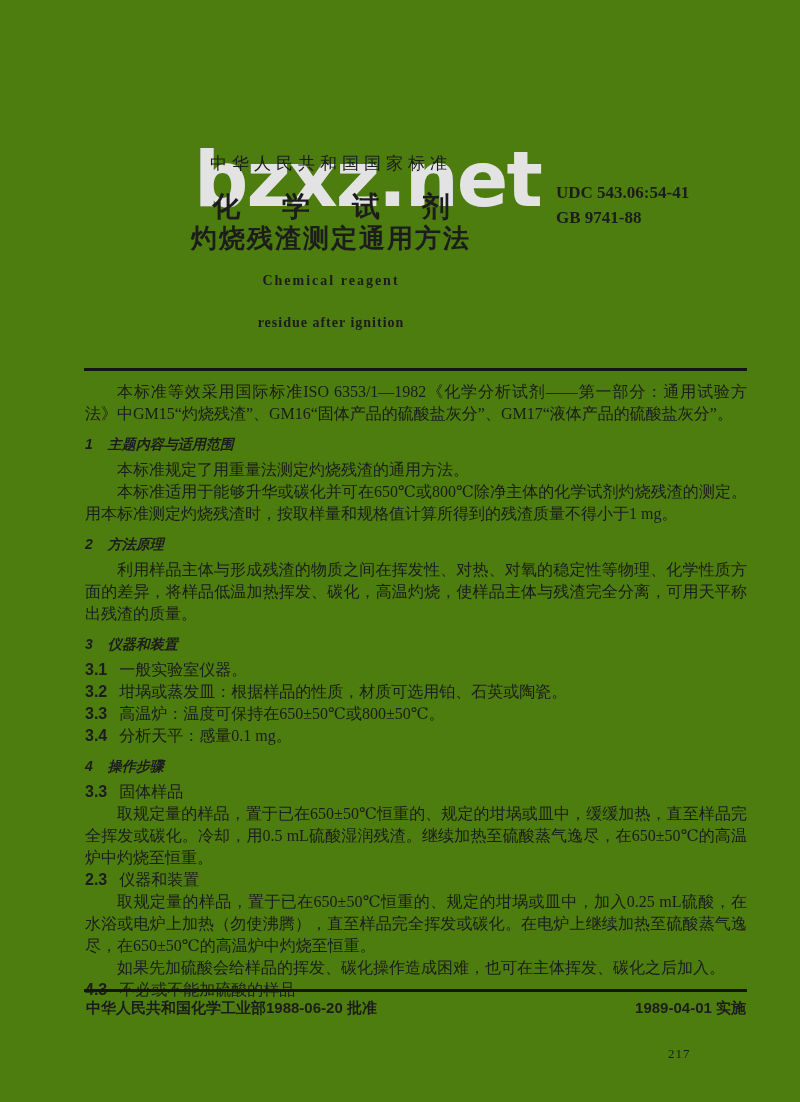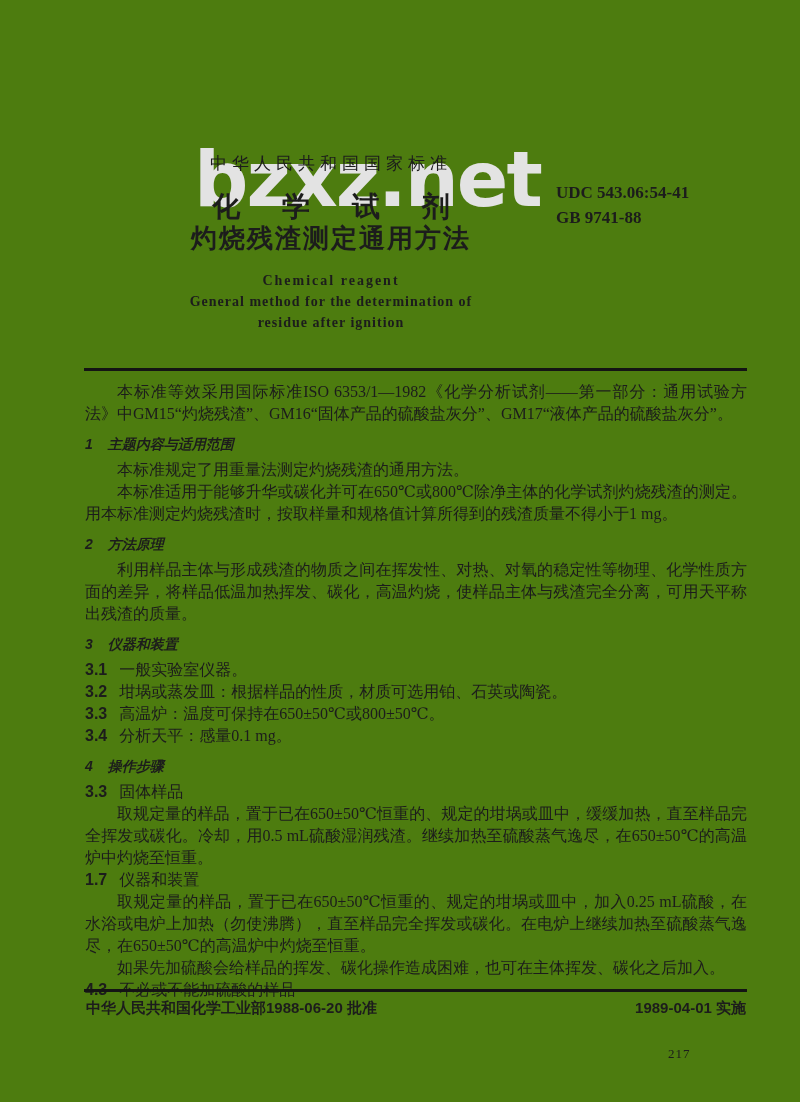--- a/index.html
+++ b/index.html
@@ -101,21 +101,20 @@
 <body>
 
 <div class="page">
 
   <div class="watermark">bzxz.net</div>
 
   <div class="hdr-center std-label">中华人民共和国国家标准</div>
   <div class="hdr-center title-cn">化 学 试 剂</div>
   <div class="hdr-center subtitle-cn">灼烧残渣测定通用方法</div>
   <div class="hdr-center en-line en1">Chemical reagent</div>
-  <div class="hdr-center en-line en2">General method for the determination of</div>
   <div class="hdr-center en-line en3">residue after ignition</div>
 
   <div class="codes">
     <div class="udc">UDC 543.06:54-41</div>
     <div class="gb">GB 9741-88</div>
   </div>
 
   <div class="rule rule-top"></div>
 
   <main class="body">
@@ -152,21 +151,21 @@
     <h2 class="sec-head">
       <span class="sec-no">4</span><span>操作步骤</span>
     </h2>
 
     <p class="subhead">
       <span class="no">3.3</span><span>固体样品</span>
     </p>
     <p class="para">取规定量的样品，置于已在650±50℃恒重的、规定的坩埚或皿中，缓缓加热，直至样品完全挥发或碳化。冷却，用0.5 mL硫酸湿润残渣。继续加热至硫酸蒸气逸尽，在650±50℃的高温炉中灼烧至恒重。</p>
 
     <p class="subhead">
-      <span class="no">1.7</span><span>仪器和装置</span>
+      <span class="no">2.3</span><span>仪器和装置</span>
     </p>
     <p class="para">取规定量的样品，置于已在650±50℃恒重的、规定的坩埚或皿中，加入0.25 mL硫酸，在水浴或电炉上加热（勿使沸腾），直至样品完全挥发或碳化。在电炉上继续加热至硫酸蒸气逸尽，在650±50℃的高温炉中灼烧至恒重。</p>
     <p class="para">如果先加硫酸会给样品的挥发、碳化操作造成困难，也可在主体挥发、碳化之后加入。</p>
 
     <p class="subhead">
       <span class="no">4.3</span><span>不必或不能加硫酸的样品</span>
     </p>
 
   </main>
 

